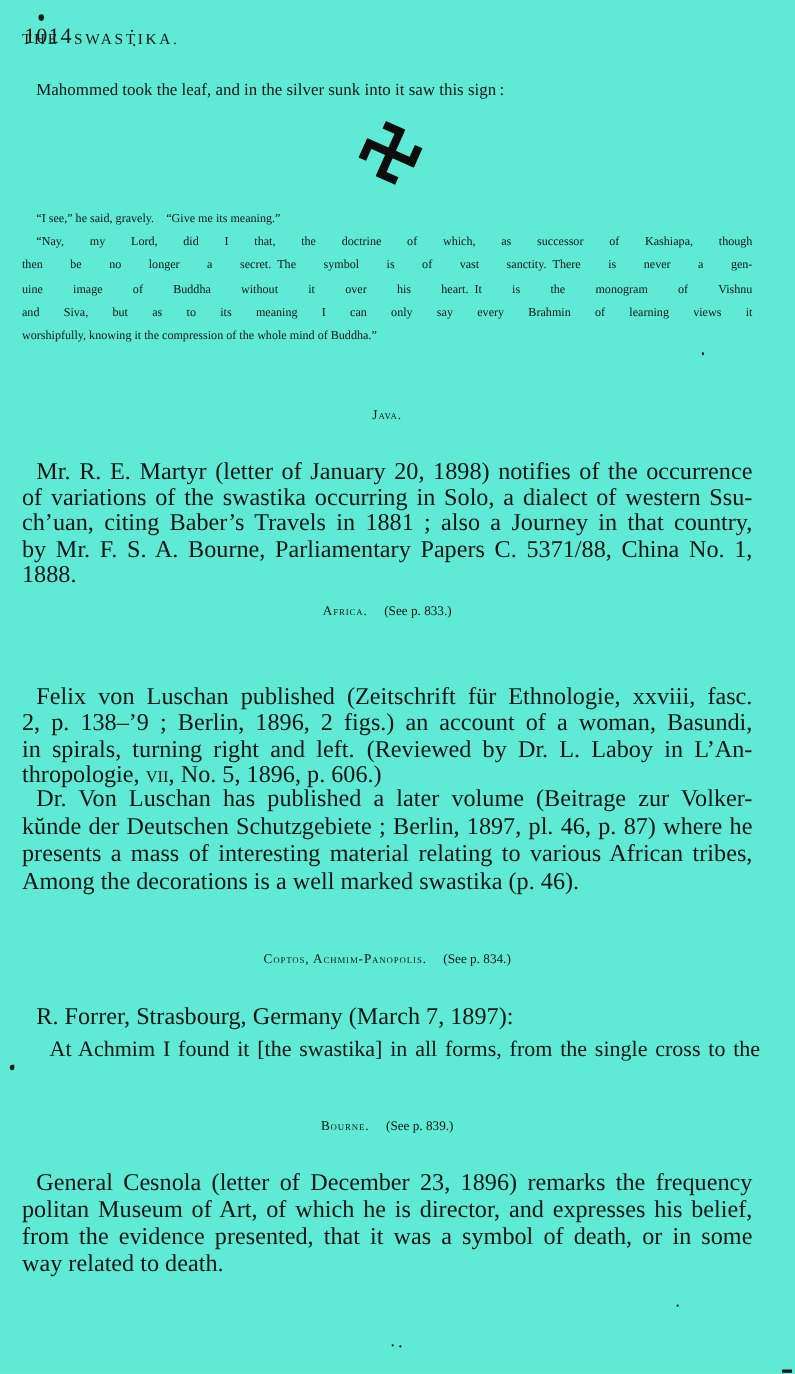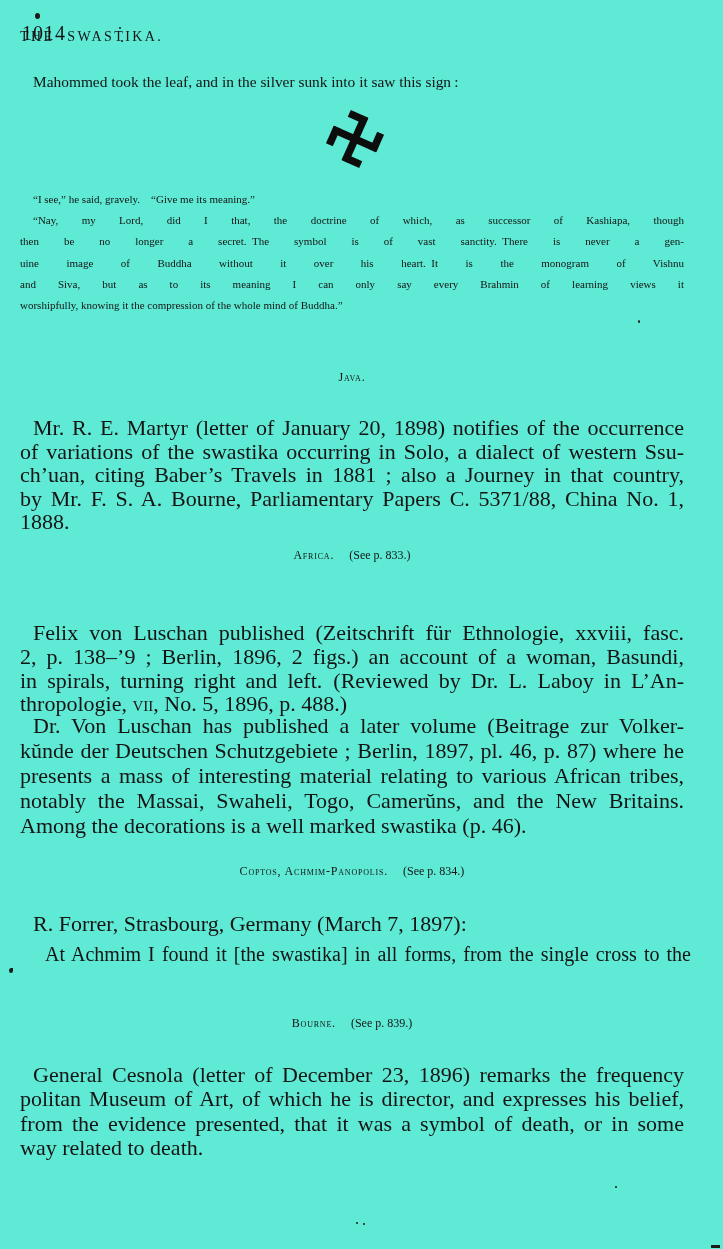--- a/index.html
+++ b/index.html
@@ -101,28 +101,27 @@
   </div>
 
   <div id="africa-h" class="heading">
     <span class="hc">Africa.</span><span class="see">(See p. 833.)</span>
   </div>
 
   <div id="felix" class="blk body">
     <div class="line in">Felix von Luschan published (Zeitschrift für Ethnologie, xxviii, fasc.</div>
     <div class="line">2, p. 138–’9 ; Berlin, 1896, 2 figs.) an account of a woman, Basundi,</div>
     <div class="line">in spirals, turning right and left. (Reviewed by Dr. L. Laboy in L’An-</div>
-    <div class="line end"><span>thropologie, </span><span class="sc">vii</span><span>, No. 5, 1896, p. 488.)</span></div>
+    <div class="line end"><span>thropologie, </span><span class="sc">vii</span><span>, No. 5, 1896, p. 606.)</span></div>
   </div>
 
   <div id="luschan" class="blk body">
     <div class="line in">Dr. Von Luschan has published a later volume (Beitrage zur Volker-</div>
     <div class="line">kŭnde der Deutschen Schutzgebiete ;  Berlin, 1897, pl. 46, p. 87) where he</div>
     <div class="line">presents a mass of interesting material relating to various African tribes,</div>
-    <div class="line">notably the Massai, Swaheli, Togo, Camerŭns, and the New Britains.</div>
     <div class="line end">Among the decorations is a well marked swastika (p. 46).</div>
   </div>
 
   <div id="coptos-h" class="heading">
     <span class="hc">Coptos, Achmim-Panopolis.</span><span class="see">(See p. 834.)</span>
   </div>
 
   <div id="forrer" class="blk body">
     <div class="line end in">R. Forrer, Strasbourg, Germany (March 7, 1897):</div>
   </div>

